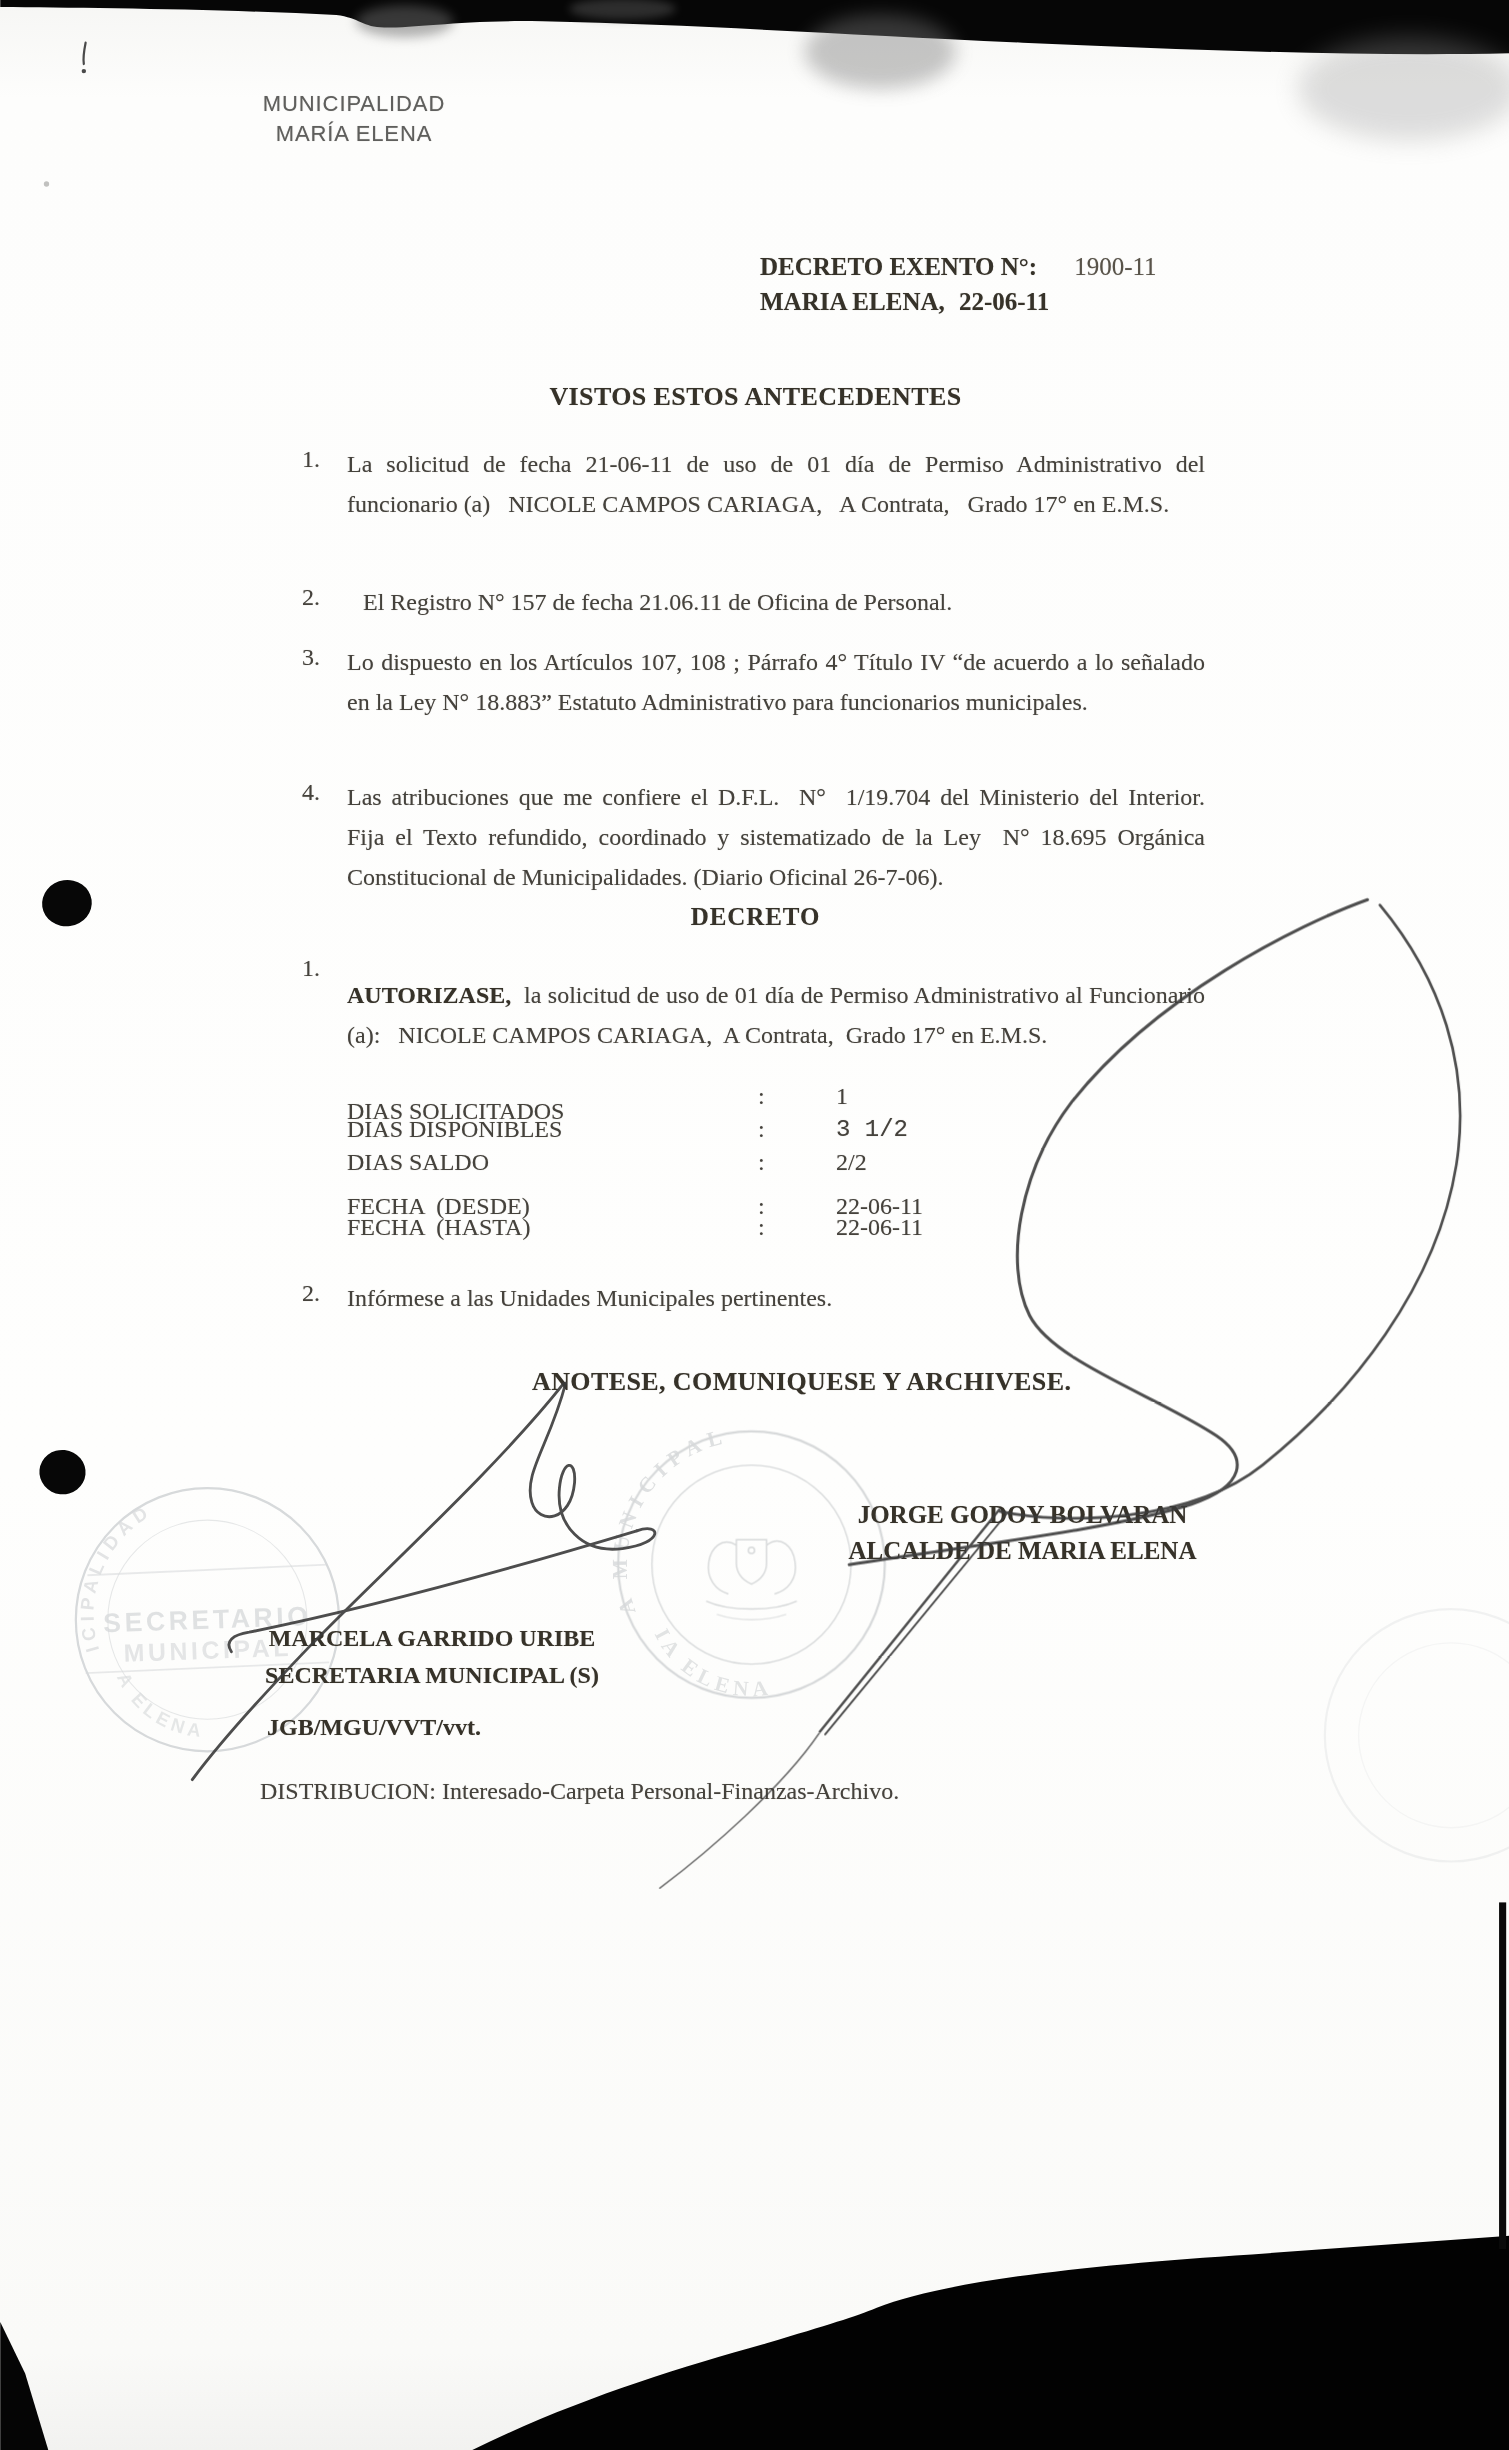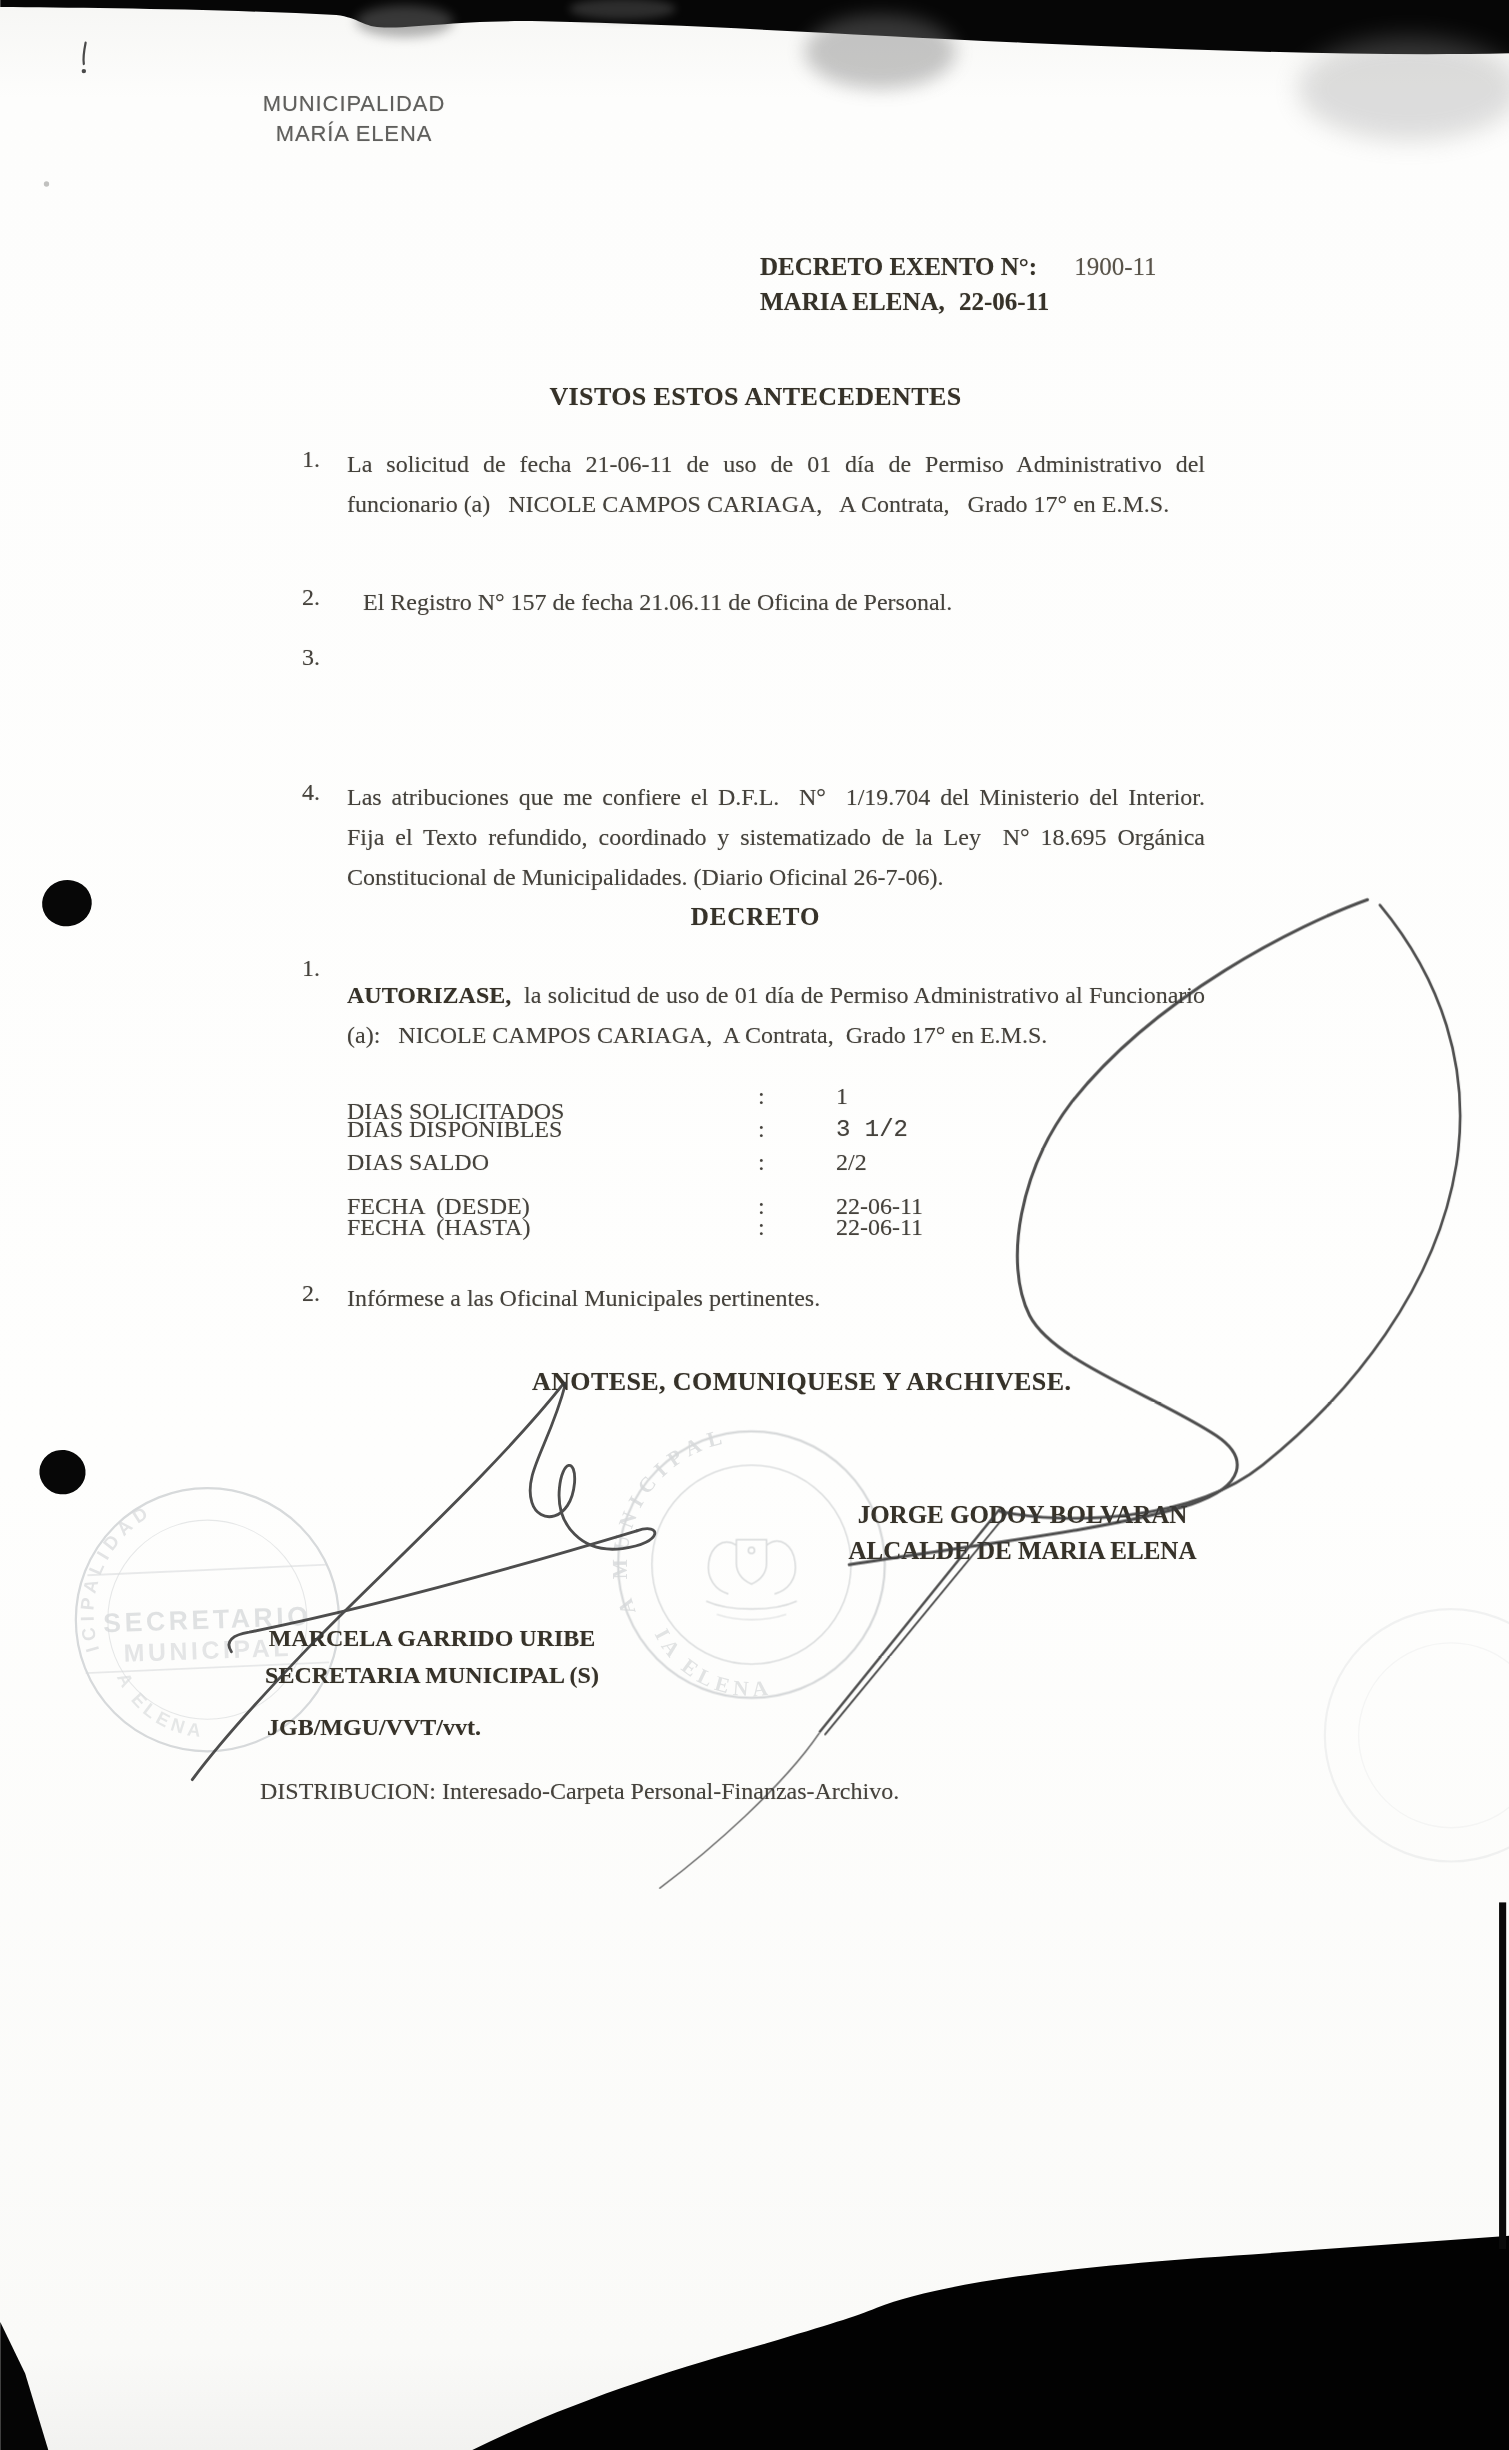--- a/index.html
+++ b/index.html
@@ -88,20 +88,21 @@
 
   <div class="abs serif b soft z1" style="left:373px;top:382px;width:765px;text-align:center;font-size:26px;letter-spacing:0.4px;">VISTOS ESTOS ANTECEDENTES</div>
 
   <div class="abs serif soft z1" style="left:302px;top:446px;font-size:24px;">1.</div>
   <div class="abs serif soft just z1" style="left:347px;top:444px;width:858px;font-size:24px;line-height:40px;">La solicitud de fecha 21-06-11 de uso de 01 día de Permiso Administrativo del funcionario (a)   NICOLE CAMPOS CARIAGA,   A Contrata,   Grado 17° en E.M.S.</div>
 
   <div class="abs serif soft z1" style="left:302px;top:584px;font-size:24px;">2.</div>
   <div class="abs serif soft z1" style="left:347px;top:582px;width:858px;font-size:24px;line-height:40px;margin-left:16px;">El Registro N° 157 de fecha 21.06.11 de Oficina de Personal.</div>
 
   <div class="abs serif soft z1" style="left:302px;top:644px;font-size:24px;">3.</div>
+  <div class="abs serif soft just z1" style="left:347px;top:642px;width:858px;font-size:24px;line-height:40px;">Lo dispuesto en los Artículos 107, 108 ; Párrafo 4° Título IV “de acuerdo a lo señalado en la Ley N° 18.883” Estatuto Administrativo para funcionarios municipales.</div>
 
   <div class="abs serif soft z1" style="left:302px;top:779px;font-size:24px;">4.</div>
   <div class="abs serif soft just z1" style="left:347px;top:777px;width:858px;font-size:24px;line-height:40px;">Las atribuciones que me confiere el D.F.L.  N°  1/19.704 del Ministerio del Interior.   Fija el Texto refundido, coordinado y sistematizado de la Ley  N° 18.695 Orgánica Constitucional de Municipalidades. (Diario Oficinal 26-7-06).</div>
 
   <div class="abs serif b soft z1" style="left:373px;top:903px;width:765px;text-align:center;font-size:25px;letter-spacing:0.9px;">DECRETO</div>
 
   <div class="abs serif soft z1" style="left:302px;top:955px;font-size:24px;">1.</div>
   <div class="abs serif soft just z1" style="left:347px;top:953px;width:858px;font-size:24px;line-height:40px;margin-top:22px;"><span class="b pre">AUTORIZASE,</span><span class="pre">  la solicitud de uso de 01 día de Permiso Administrativo al Funcionario (a):   NICOLE CAMPOS CARIAGA,  A Contrata,  Grado 17° en E.M.S.</span></div>
 
   <div class="abs z1" style="left:347px;top:1083px;width:622px;height:33px;font-size:24px;">
@@ -124,21 +125,21 @@
     <span class="abs serif soft" style="left:411px;">:</span>
     <span class="abs serif soft" style="left:489px;">22-06-11</span>
   </div>
   <div class="abs z1" style="left:347px;top:1214px;width:622px;height:33px;font-size:24px;">
     <span class="abs serif soft pre" style="left:0;">FECHA  (HASTA)</span>
     <span class="abs serif soft" style="left:411px;">:</span>
     <span class="abs serif soft" style="left:489px;">22-06-11</span>
   </div>
 
   <div class="abs serif soft z1" style="left:302px;top:1280px;font-size:24px;">2.</div>
-  <div class="abs serif soft z1" style="left:347px;top:1278px;width:858px;font-size:24px;line-height:40px;">Infórmese a las Oficinal Municipales pertinentes.</div>
+  <div class="abs serif soft z1" style="left:347px;top:1278px;width:858px;font-size:24px;line-height:40px;">Infórmese a las Unidades Municipales pertinentes.</div>
 
   <div class="abs serif b soft z1" style="left:532px;top:1367px;font-size:26px;letter-spacing:0.4px;">ANOTESE, COMUNIQUESE Y ARCHIVESE.</div>
 
   <div class="abs z1" style="left:827px;top:1497px;width:391px;text-align:center;font-size:25px;line-height:36px;">
     <div class="serif b soft">JORGE GODOY BOLVARAN</div>
     <div class="serif b soft">ALCALDE DE MARIA ELENA</div>
   </div>
 
   <div class="abs z1" style="left:252px;top:1620px;width:360px;text-align:center;font-size:24px;line-height:37px;">
     <div class="serif b soft">MARCELA GARRIDO URIBE</div>

